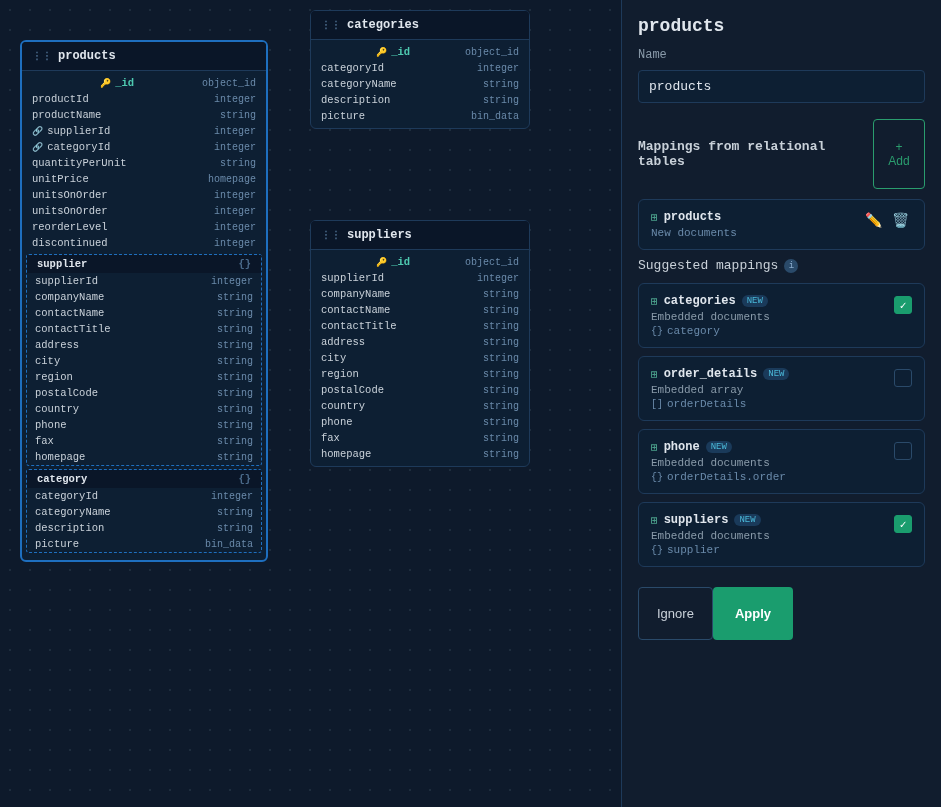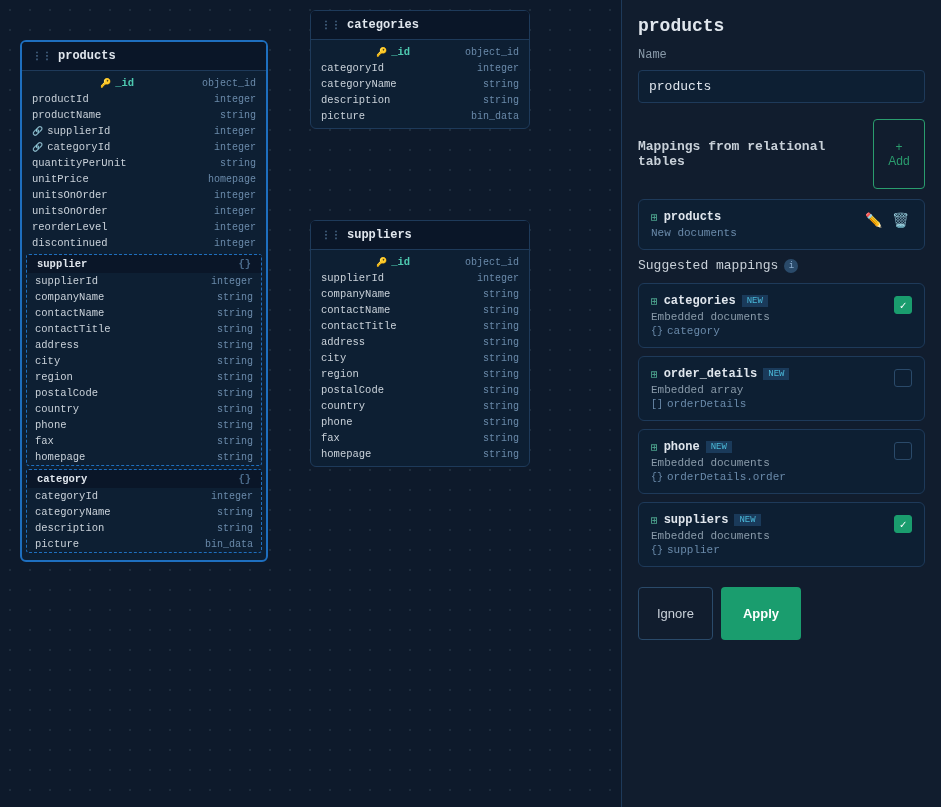--- a/index.html
+++ b/index.html
@@ -287,21 +287,21 @@
       align-items: center;
       gap: 6px;
       margin-bottom: 3px;
     }
 
     .new-badge {
       background-color: #1a3a5a;
       color: #4ab8d8;
       font-size: 9px;
       padding: 1px 5px;
-      border-radius: 0;
+      border-radius: 6px;
       font-weight: normal;
     }
 
     .suggested-card-type {
       font-size: 11px;
       color: #8a9baa;
       margin-bottom: 2px;
     }
 
     .suggested-card-path {
@@ -331,21 +331,21 @@
     }
 
     .checkbox-custom.checked::after {
       content: '✓';
       color: white;
       font-size: 11px;
     }
 
     .panel-footer {
       display: flex;
-      gap: 8px;
+      gap: 0;
       margin-top: 12px;
     }
 
     .ignore-btn {
       background-color: transparent;
       border: 1px solid #2a4a6a;
       color: #c9d1d9;
       padding: 8px 18px;
       border-radius: 4px;
       font-size: 13px;

